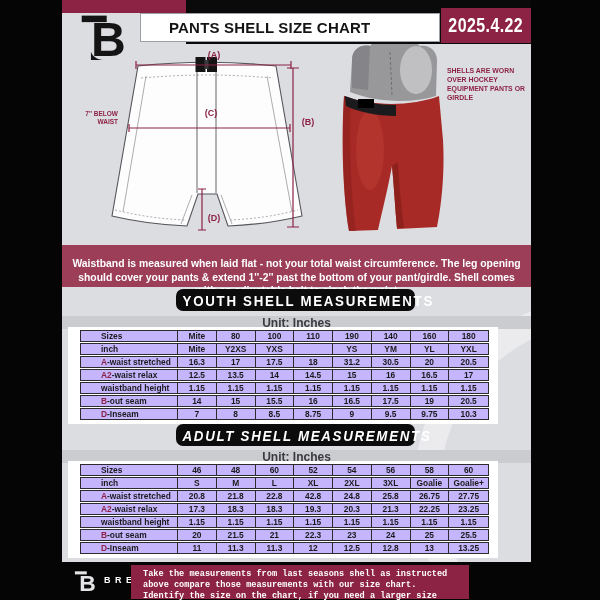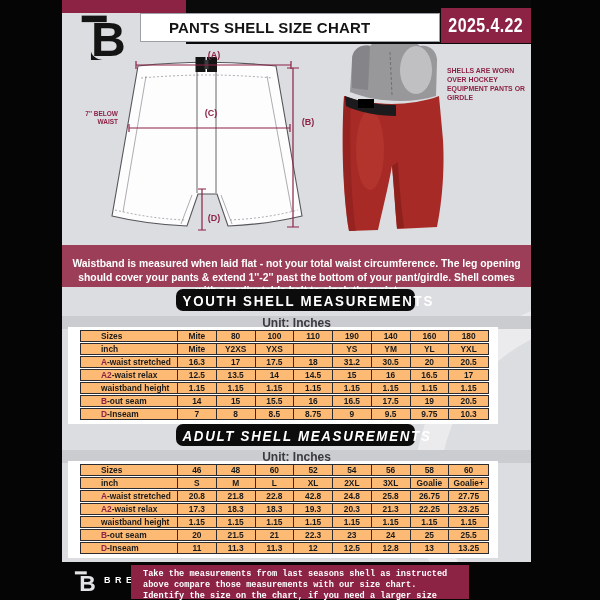--- a/index.html
+++ b/index.html
@@ -35,21 +35,21 @@
                display:block;padding:0 10px;margin-top:23px;}
   
   .pill{position:absolute;left:114px;width:239px;height:22px;background:#0c0c0c;border-radius:7px;
         display:flex;align-items:center;justify-content:flex-start;z-index:2;}
   .pill span{color:#fff;font-size:14px;font-weight:700;letter-spacing:1.8px;transform:scale(.95,1.1);white-space:nowrap;}
   .unit-band{position:absolute;left:0;width:469px;height:13px;background:#cbccd0;display:flex;
              align-items:center;justify-content:center;z-index:1;}
   .unit-band span{font-size:12px;font-weight:600;color:#3a3a40;}
   .tpanel{position:absolute;left:6px;width:430px;height:97px;background:#fff;z-index:1;}
   .mtable{position:absolute;left:18px;width:409px;z-index:2;}
-  .trow{display:grid;grid-template-columns:97px repeat(8,1fr);background:#fdba74;
+  .trow{display:grid;grid-template-columns:97px repeat(8,1fr);background:#c4b5fd;
         border:1px solid #2c2c30;height:10px;margin-bottom:1px;}
   .tcell{border-right:1px solid #2c2c30;font-size:8.4px;line-height:10px;font-weight:700;
          color:#1a1a1a;overflow:hidden;white-space:nowrap;}
   .tcell:last-child{border-right:none;}
   .tlabel{text-align:left;padding-left:20px;}
   .tval{text-align:center;}
   .pfx{color:#8c2244;}
   
   .footer{position:absolute;left:0;top:562px;width:600px;height:38px;background:#050505;z-index:4;}
   .flogo{position:absolute;left:74px;top:7px;width:22px;height:24px;}

